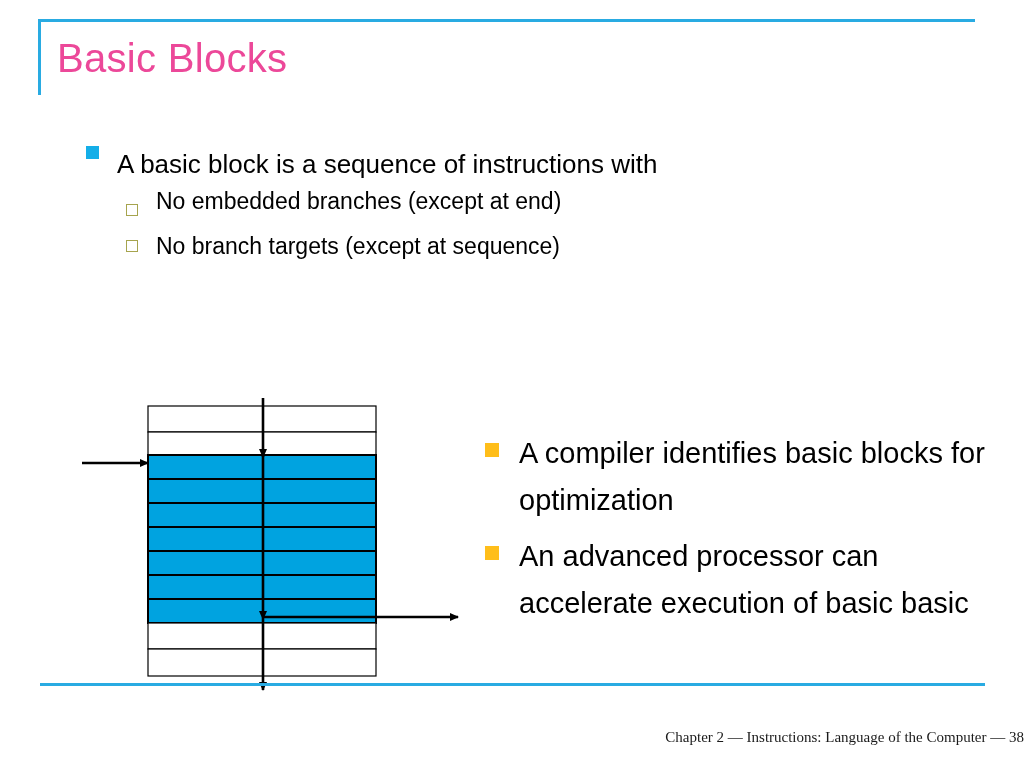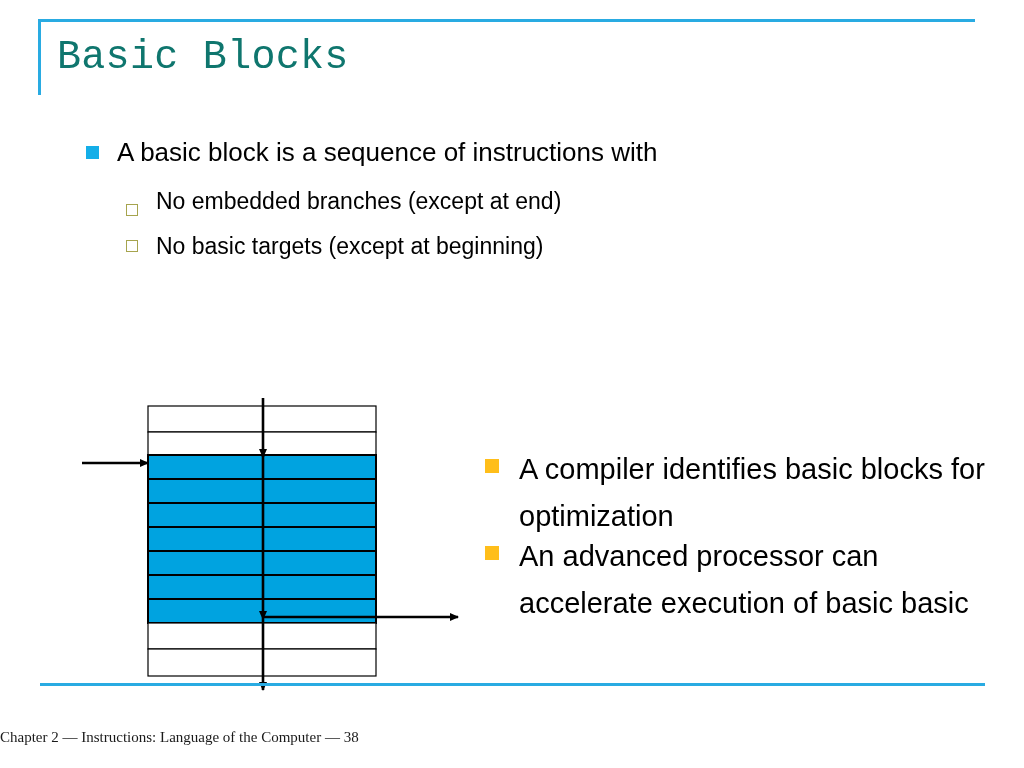--- a/index.html
+++ b/index.html
@@ -30,24 +30,24 @@
     left: 38px;
     top: 19px;
     width: 3px;
     height: 76px;
     background: #29ABE2;
   }
   .slide-title {
     position: absolute;
     left: 57px;
     top: 34px;
-    font-family: Liberation Mono, monospace;
+    font-family: Liberation Sans, sans-serif;
     font-size: 40px;
     line-height: 48px;
-    color: #0f766e;
+    color: #ec4899;
     letter-spacing: 0.3px;
     white-space: nowrap;
   }
 
   
   .bullet-l1 {
     position: absolute;
     display: flex;
     align-items: flex-start;
   }
@@ -57,20 +57,21 @@
     background: #14AEE8;
     margin-top: 10px;
     margin-right: 18px;
     flex: 0 0 auto;
   }
   .bullet-l1 .text {
     font-size: 26px;
     line-height: 33px;
     color: #000000;
     white-space: nowrap;
+    margin-top: 12px;
   }
 
   .bullet-l2 {
     position: absolute;
     display: flex;
     align-items: flex-start;
   }
   .bullet-l2 .marker {
     width: 12px;
     height: 12px;
@@ -105,21 +106,21 @@
     background: #FFBE1A;
     margin-top: 13px;
     margin-right: 20px;
     flex: 0 0 auto;
   }
   .bullet-right .text {
     font-size: 29px;
     line-height: 47px;
     color: #000000;
   }
-  #right-bullet-1 { left: 485px; top: 446px; }
+  #right-bullet-1 { left: 485px; top: 430px; }
   #right-bullet-2 { left: 485px; top: 533px; }
 
   
   #diagram {
     position: absolute;
     left: 0;
     top: 0;
     width: 1024px;
     height: 768px;
     pointer-events: none;
@@ -132,21 +133,21 @@
     top: 683px;
     width: 945px;
     height: 3px;
     background: #29ABE2;
   }
   .footer-text {
     position: absolute;
     left: 0;
     top: 729px;
     width: 1024px;
-    text-align: left;
+    text-align: right;
     font-family: "Liberation Serif", serif;
     font-size: 15px;
     color: #1a1a1a;
   }
 </style>
 </head>
 <body>
 
 <div id="slide">
 
@@ -159,21 +160,21 @@
     <span class="text">A basic block is a sequence of instructions with</span>
   </div>
 
   <div class="bullet-l2" id="sub-bullet-1">
     <span class="marker" style="border-color: rgb(166, 164, 78);"></span>
     <span class="text">No embedded branches (except at end)</span>
   </div>
 
   <div class="bullet-l2" id="sub-bullet-2">
     <span class="marker" style="border-color: rgb(166, 164, 78);"></span>
-    <span class="text">No basic targets (except at beginning)</span>
+    <span class="text">No branch targets (except at sequence)</span>
   </div>
 
   <div class="bullet-right" id="right-bullet-1">
     <span class="marker" style="background: rgb(255, 190, 26);"></span>
     <span class="text">A compiler identifies basic blocks for optimization</span>
   </div>
 
   <div class="bullet-right" id="right-bullet-2">
     <span class="marker" style="background: rgb(255, 190, 26);"></span>
     <span class="text">An advanced processor can accelerate execution of basic basic</span>

